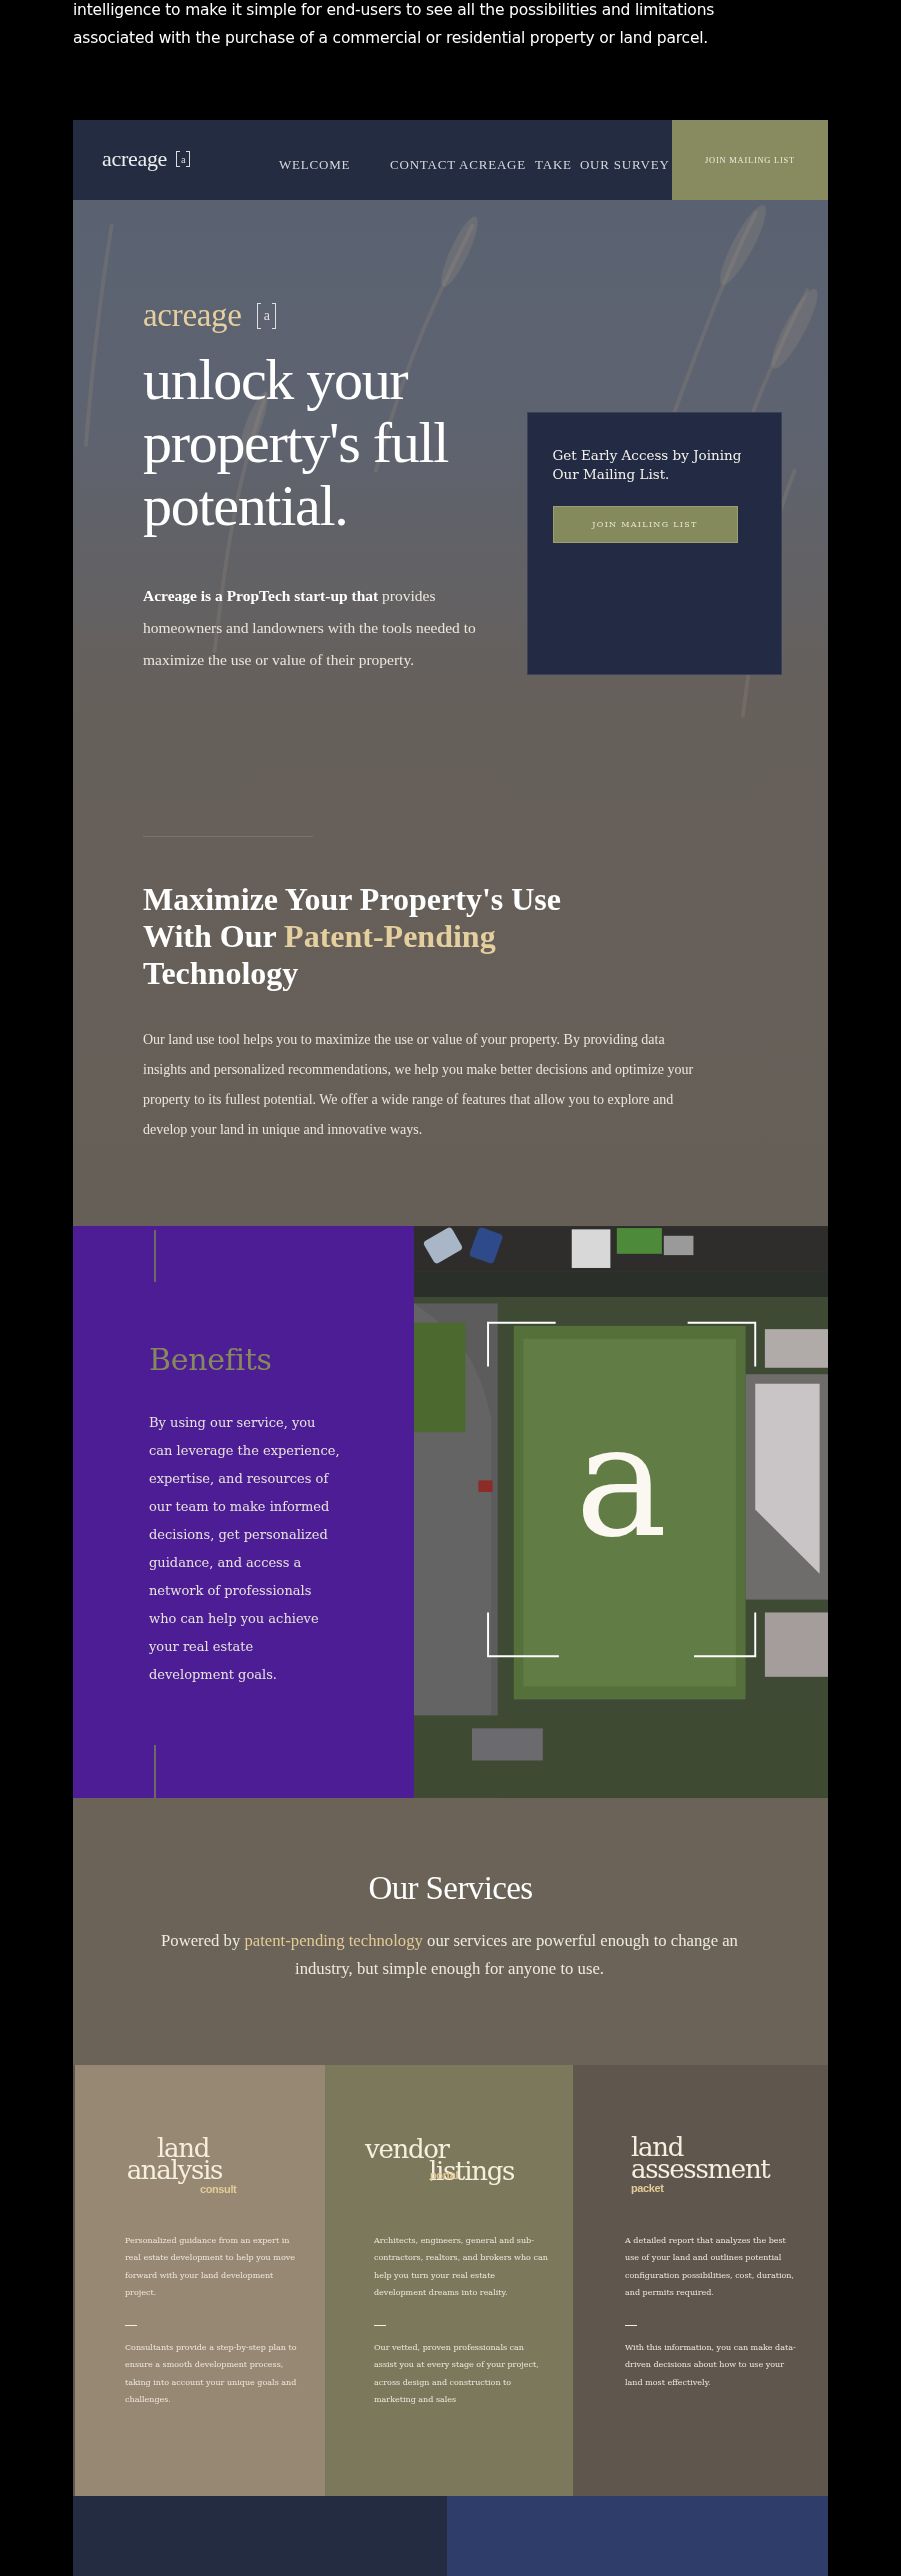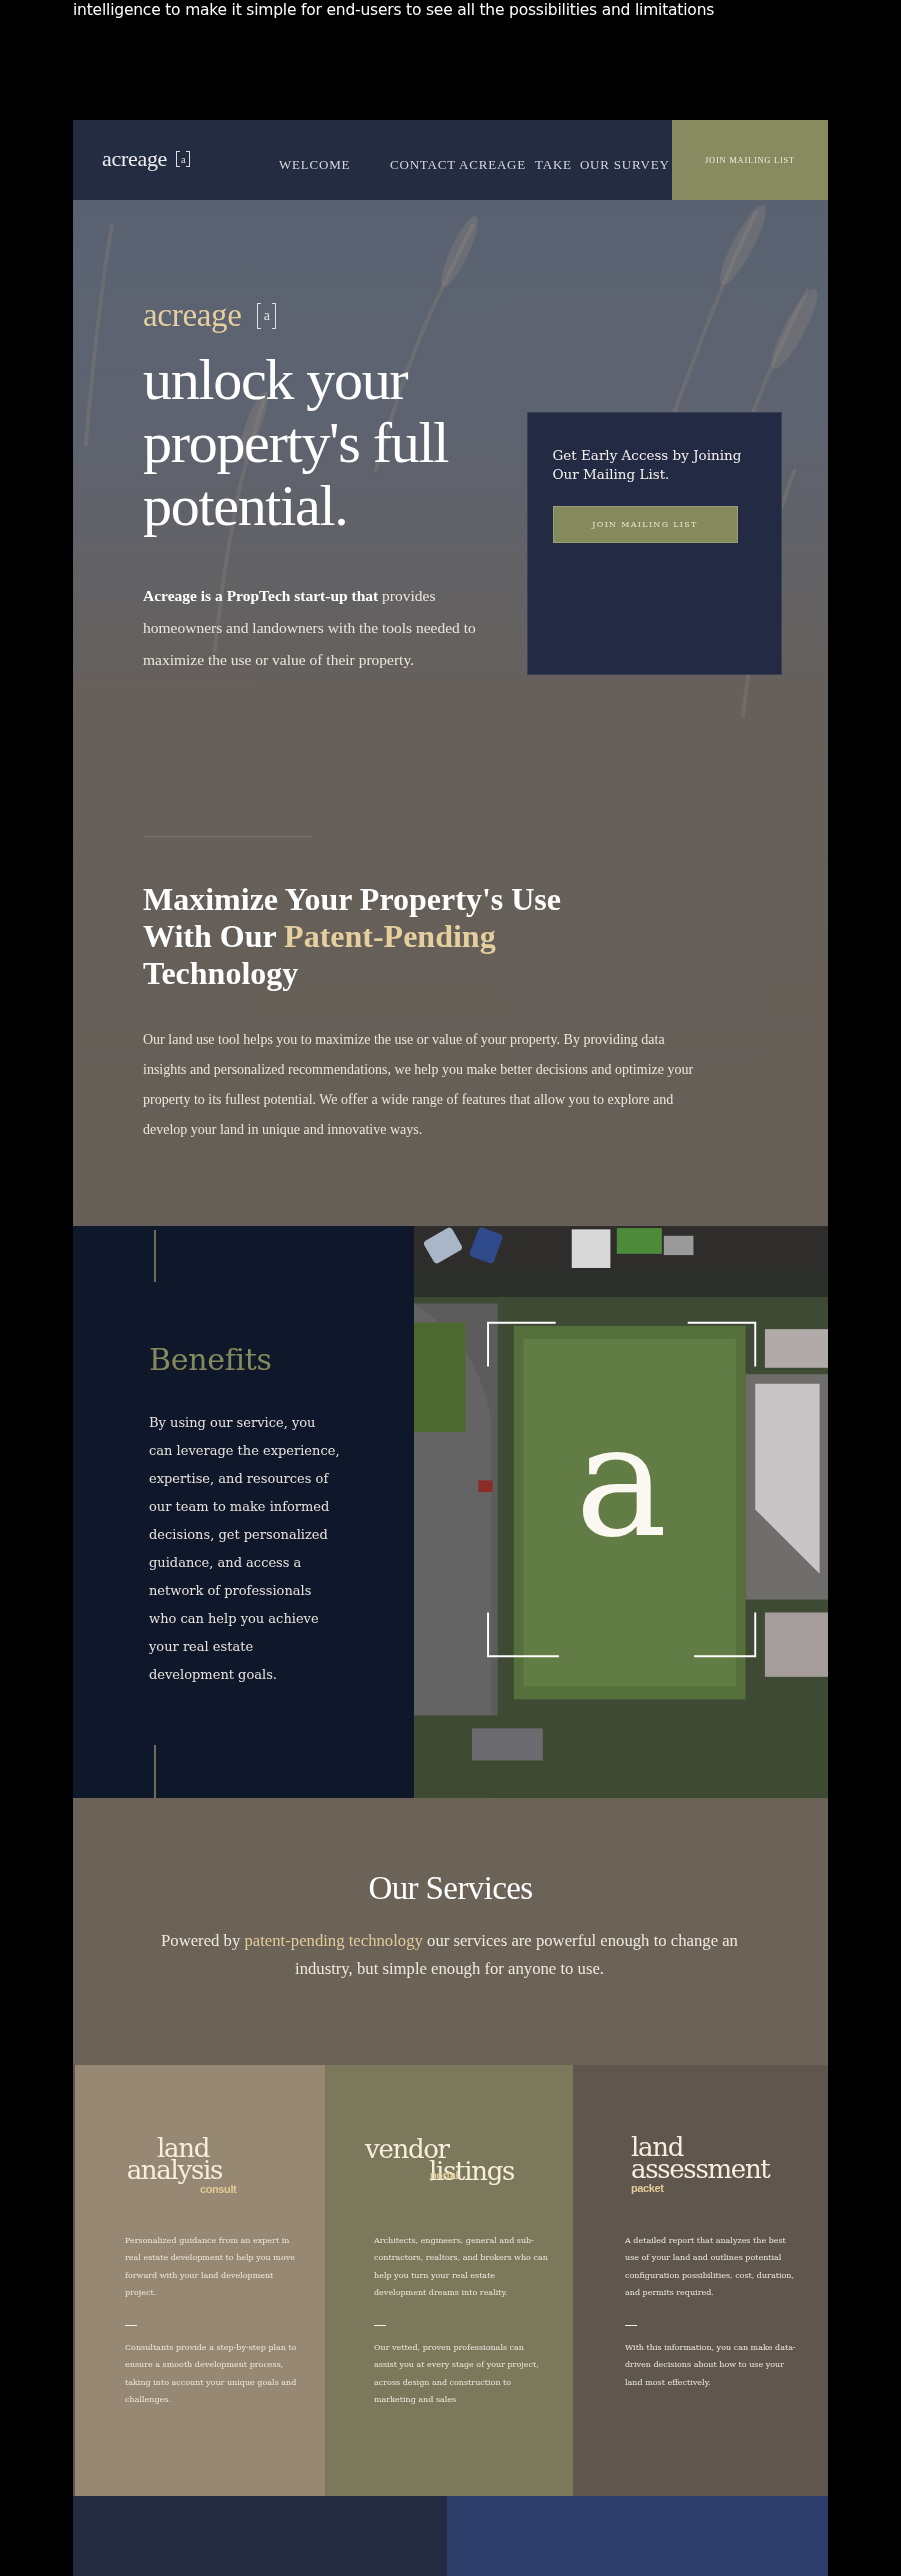--- a/index.html
+++ b/index.html
@@ -34,21 +34,21 @@
   .hero h2 .accent { color: #e6cf9e; }
   .hero .body { position: absolute; left: 70px; top: 825px; width: 567px; font-family: "Liberation Serif", serif; font-size: 14px; line-height: 30px; color: #ece6da; }
 
   .mail-card { position: absolute; left: 454px; top: 212px; width: 255px; height: 263px; background: #232b44; border: 0.6px solid #3b4258; padding: 33px 24.5px 0 24.5px; }
   .mail-card h3 { font-family: "DejaVu Serif", serif; font-weight: normal; font-size: 13.5px; line-height: 18.7px; color: #f5f1ea; }
   .mail-card p { margin-top: 20.6px; font-family: "DejaVu Serif", serif; font-size: 7px; line-height: 18.7px; color: #c8c6c6; }
   .mail-card .btn { margin-top: 23px; width: 185px; height: 37px; background: #858a5c; color: #ece6cf; display: flex; align-items: center; justify-content: center; font-size: 8px; letter-spacing: 1.3px; text-transform: uppercase; border: 0.6px solid #9a9d75; }
 
   
   .benefits { position: relative; height: 572px; display: flex; }
-  .benefits .left { width: 341px; background: #0f172a; position: relative; }
+  .benefits .left { width: 341px; background: #4c1d95; position: relative; }
   .benefits .vline { position: absolute; left: 81px; width: 1.9px; background: #6f6a5e; }
   .benefits h2 { position: absolute; left: 76px; top: 116px; font-family: "DejaVu Serif", serif; font-weight: normal; font-size: 30px; color: #868a5b; letter-spacing: -0.3px; }
   .benefits p { position: absolute; left: 76px; top: 183px; width: 193px; font-family: "DejaVu Serif", serif; font-size: 13px; line-height: 28px; color: #e7e3dc; }
   .benefits .right { flex: 1; position: relative; overflow: hidden; background: #4d5a3c; }
 
   
   .services-head { height: 267px; background: #6b6258; position: relative; text-align: center; }
   .services-head h2 { position: absolute; left: 0; right: 0; top: 72px; font-family: "Liberation Serif", serif; font-weight: normal; font-size: 33px; color: #fff; letter-spacing: -0.6px; }
   .services-head p { position: absolute; left: 62px; right: 64px; top: 129px; font-family: "Liberation Serif", serif; font-size: 16.7px; line-height: 28px; color: #efe9df; }
   .services-head p .accent { color: #e3cb98; }
@@ -67,20 +67,21 @@
   
   .bottom { display: flex; height: 135px; }
   .bottom .l { width: 374px; background: #242c42; position: relative; }
   .bottom .r { flex: 1; background: #2e3d69; }
 </style>
 </head>
 <body>
 
 <div class="intro">
   <div>intelligence to make it simple for end-users to see all the possibilities and limitations</div>
+  <div>associated with the purchase of a commercial or residential property or land parcel.</div>
 </div>
 
 <div class="site">
 
   <header class="nav">
     <div class="logo">
       <span>acreage</span>
       <span class="bracket-a">a</span>
     </div>
     <a class="link" style="left:206px">WELCOME</a>

